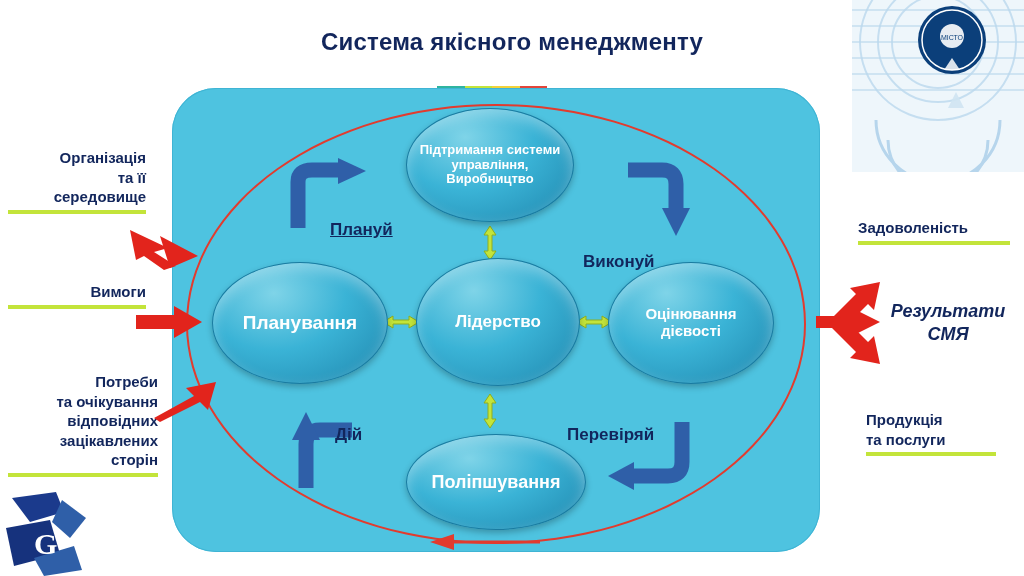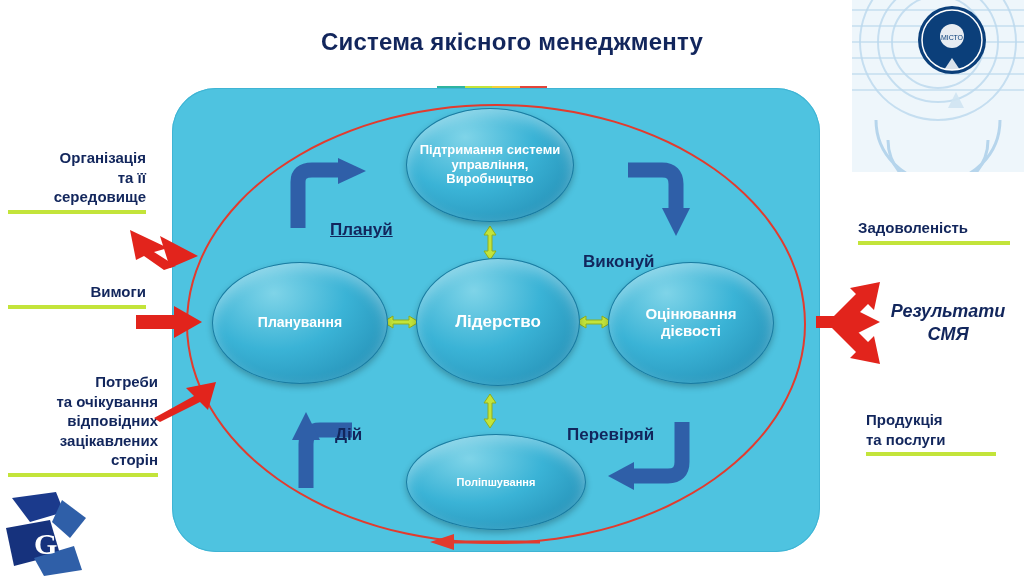--- a/index.html
+++ b/index.html
@@ -62,24 +62,24 @@
     color: #ffffff;
     font-weight: bold;
     display: flex;
     align-items: center;
     justify-content: center;
     text-align: center;
     line-height: 1.12;
     padding: 6px;
   }
   .node-top    { left: 406px; top: 108px;  width: 168px; height: 114px; font-size: 13px; }
-  .node-left   { left: 212px; top: 262px;  width: 176px; height: 122px; font-size: 14px; }
+  .node-left   { left: 212px; top: 262px;  width: 176px; height: 122px; font-size: 19px; }
   .node-center { left: 416px; top: 258px;  width: 164px; height: 128px; font-size: 17px; }
   .node-right  { left: 608px; top: 262px;  width: 166px; height: 122px; font-size: 15px; }
-  .node-bottom { left: 406px; top: 434px;  width: 180px; height: 96px;  font-size: 11px; }
+  .node-bottom { left: 406px; top: 434px;  width: 180px; height: 96px;  font-size: 18px; }
 
   
   .dbl-h {
     position: absolute;
     width: 36px; height: 14px;
   }
   .dbl-v {
     position: absolute;
     width: 14px; height: 34px;
   }

